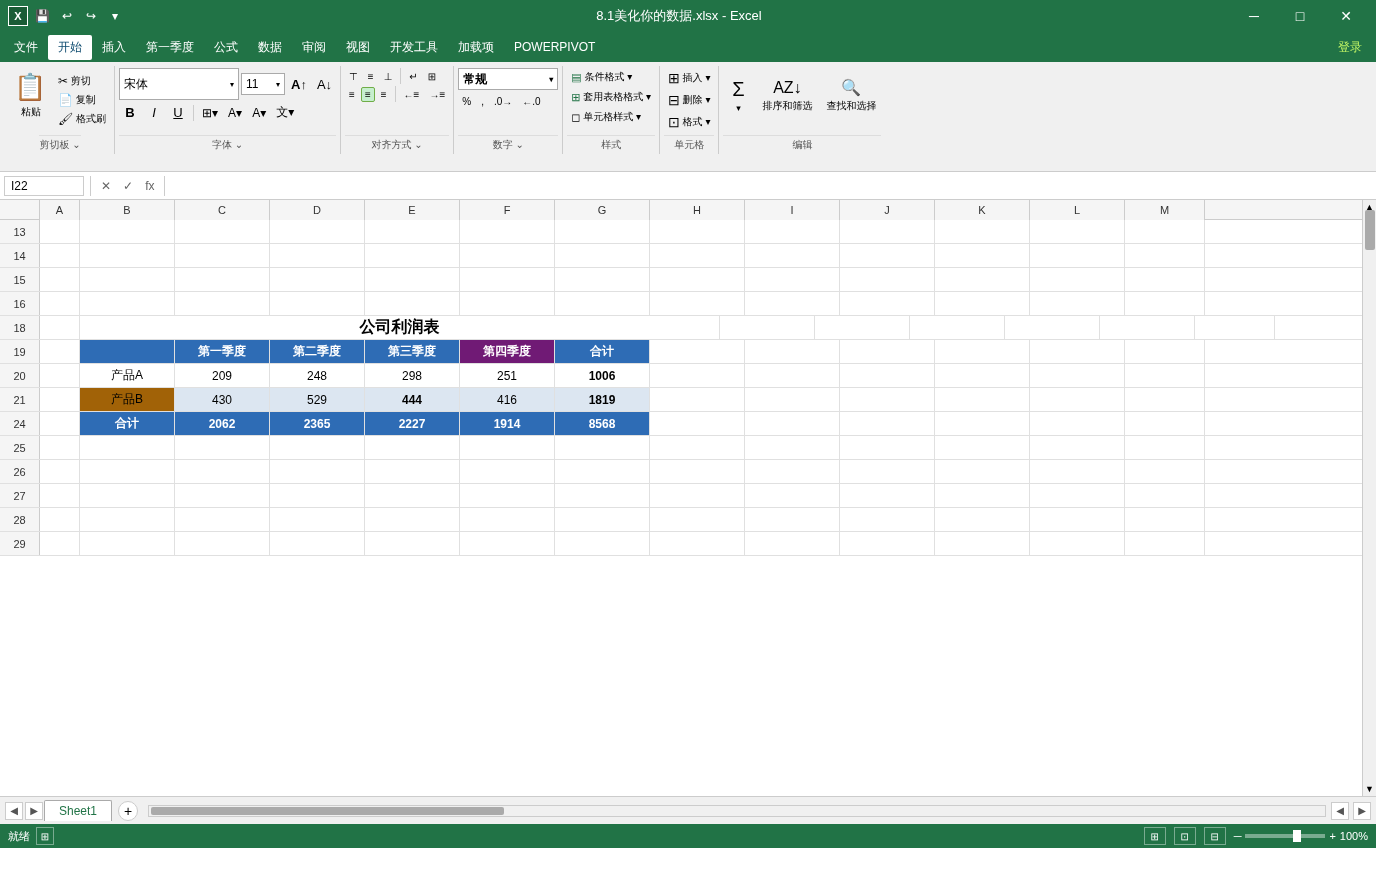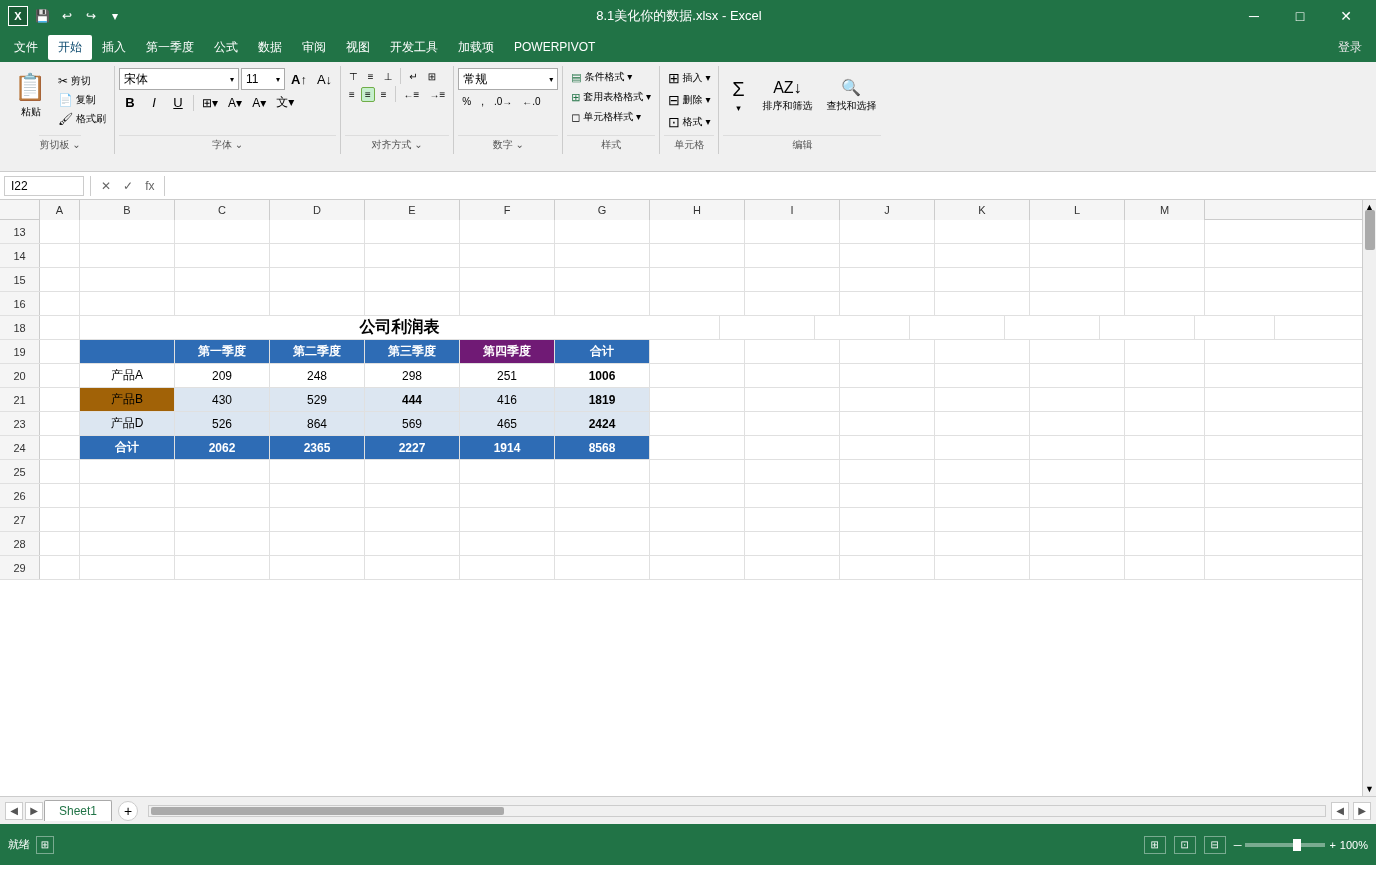--- a/index.html
+++ b/index.html
@@ -32,21 +32,21 @@
       padding: 0 4px;
     }
     .menu-item {
       color: white;
       padding: 4px 10px;
       cursor: pointer;
       font-size: 12px;
       border-radius: 2px;
     }
     .menu-item.active { background: white; color: #0c4a6e; }
-    .menu-login { margin-left: auto; color: #e5e5e5; padding: 4px 10px; cursor: pointer; }
+    .menu-login { margin-left: auto; color: #bef264; padding: 4px 10px; cursor: pointer; }
 
     
     .ribbon {
       background: #f0f0f0;
       border-bottom: 1px solid #ccc;
       padding: 4px 6px 0;
       min-height: 110px;
     }
     .rb-btn {
       display: flex;
@@ -62,21 +62,21 @@
       background: transparent;
       border: 1px solid transparent;
       gap: 2px;
     }
     .sm-btn { display: flex; align-items: center; cursor: pointer; padding: 1px 3px; border: 1px solid transparent; border-radius: 2px; font-size: 10px; }
 
     
     .font-name-box {
       display: flex; align-items: center;
       border: 1px solid #aaa; background: white;
-      padding: 1px 4px; width: 120px; height: 22px; font-size: 12px;
+      padding: 1px 4px; width: 120px; height: 32px; font-size: 12px;
       cursor: pointer;
       justify-content: space-between;
     }
     .font-size-box {
       display: flex; align-items: center;
       border: 1px solid #aaa; background: white;
       padding: 1px 4px; width: 44px; height: 22px; font-size: 12px;
       cursor: pointer;
     }
     .dropdown-arrow { margin-left: auto; font-size: 8px; }
@@ -198,21 +198,21 @@
       cursor: pointer;
       font-size: 12px;
       margin-right: 2px;
       border-radius: 2px 2px 0 0;
       color: #217346;
     }
     .add-sheet-btn { width: 20px; height: 20px; display: flex; align-items: center; justify-content: center; cursor: pointer; border: 1px solid #ccc; border-radius: 50%; font-size: 14px; background: white; margin-left: 4px; }
 
     
     .status-bar {
-      height: 41px;
+      height: 24px;
       background: #217346;
       display: flex;
       align-items: center;
       justify-content: space-between;
       padding: 0 8px;
       color: white;
       font-size: 11px;
     }
     .status-right { display: flex; align-items: center; gap: 8px; }
     .view-btn { width: 22px; height: 18px; display: flex; align-items: center; justify-content: center; border: 1px solid rgba(255,255,255,0.4); cursor: pointer; font-size: 10px; }
@@ -358,21 +358,21 @@
           <div style="width:1px;height:16px;background:#ccc;margin:0 2px;"></div>
           <div class="sm-btn">←≡</div>
           <div class="sm-btn">→≡</div>
         </div>
       </div>
       <div class="rg-label">对齐方式 ⌄</div>
     </div>
 
     <div class="rg">
       <div class="rg-top" style="flex-direction:column;gap:2px;">
-        <div style="display:flex;gap:2px;align-items:center;">
+        <div style="display:flex;gap:2px;align-items:center;font-weight:bold;">
           <div class="number-format-box">
             <span>常规</span>
             <span class="dropdown-arrow">▾</span>
           </div>
         </div>
         <div style="display:flex;gap:2px;align-items:center;margin-top:2px;">
           <div class="sm-btn">%</div>
           <div class="sm-btn">,</div>
           <div class="sm-btn">.0→</div>
           <div class="sm-btn">←.0</div>
@@ -588,36 +588,20 @@
           <div class="grid-cell col-g" style="justify-content:center;font-weight:bold;background:#dce6f1;">1819</div>
           <div class="grid-cell col-h"></div>
           <div class="grid-cell col-i"></div>
           <div class="grid-cell col-j"></div>
           <div class="grid-cell col-k"></div>
           <div class="grid-cell col-l"></div>
           <div class="grid-cell col-m"></div>
         </div>
 
 
-        <div class="grid-row">
-          <div class="row-num">23</div>
-          <div class="grid-cell col-a"></div>
-          <div class="grid-cell col-b" style="justify-content:center;background:#dce6f1;">产品D</div>
-          <div class="grid-cell col-c" style="justify-content:center;background:#dce6f1;">526</div>
-          <div class="grid-cell col-d" style="justify-content:center;background:#dce6f1;">864</div>
-          <div class="grid-cell col-e" style="justify-content:center;background:#dce6f1;">569</div>
-          <div class="grid-cell col-f" style="justify-content:center;background:#dce6f1;">465</div>
-          <div class="grid-cell col-g" style="justify-content:center;font-weight:bold;background:#dce6f1;">2424</div>
-          <div class="grid-cell col-h"></div>
-          <div class="grid-cell col-i"></div>
-          <div class="grid-cell col-j"></div>
-          <div class="grid-cell col-k"></div>
-          <div class="grid-cell col-l"></div>
-          <div class="grid-cell col-m"></div>
-        </div>
 
         <div class="grid-row">
           <div class="row-num">24</div>
           <div class="grid-cell col-a"></div>
           <div class="grid-cell col-b" style="justify-content:center;background:#2e6cb5;color:white;font-weight:bold;">合计</div>
           <div class="grid-cell col-c" style="justify-content:center;background:#2e6cb5;color:white;font-weight:bold;">2062</div>
           <div class="grid-cell col-d" style="justify-content:center;background:#2e6cb5;color:white;font-weight:bold;">2365</div>
           <div class="grid-cell col-e" style="justify-content:center;background:#2e6cb5;color:white;font-weight:bold;">2227</div>
           <div class="grid-cell col-f" style="justify-content:center;background:#2e6cb5;color:white;font-weight:bold;">1914</div>
           <div class="grid-cell col-g" style="justify-content:center;background:#2e6cb5;color:white;font-weight:bold;">8568</div>

